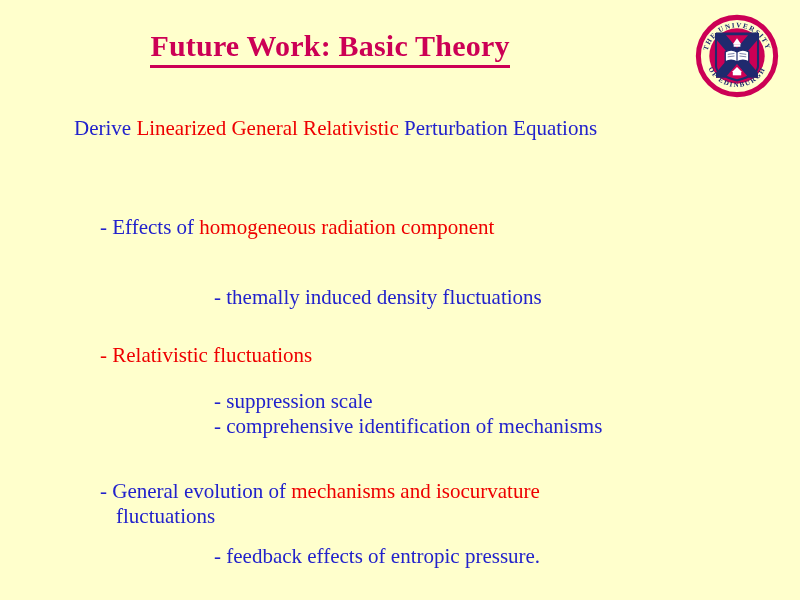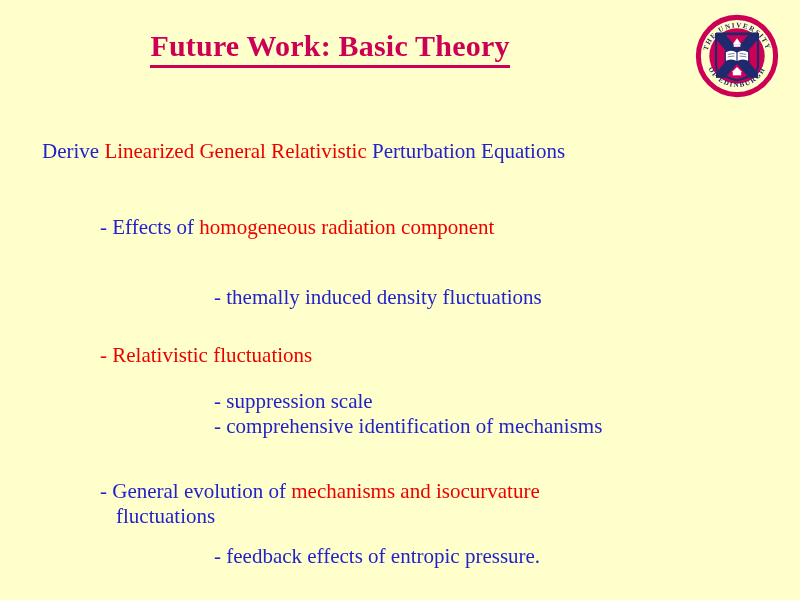--- a/index.html
+++ b/index.html
@@ -72,21 +72,21 @@
     color: #2222cc;
   }
   .blue { color: #2222cc; }
   .red  { color: #ee0000; }
 
   
   .lv0 { left: 42px; }
   .lv1 { left: 100px; }
   .lv2 { left: 214px; }
 
-  .l-derive      { top: 139px; }
+  .l-derive      { top: 116px; margin-left: 32px; }
   .l-derive2     { top: 151px; }
 
   .l-effects     { top: 215px; text-align: center; }
   .l-change      { top: 260px; }
   .l-themally    { top: 285px; }
 
   .l-isocurv     { top: 343px; }
   .l-suppress    { top: 389px; }
   .l-comprehen   { top: 414px; }
 

